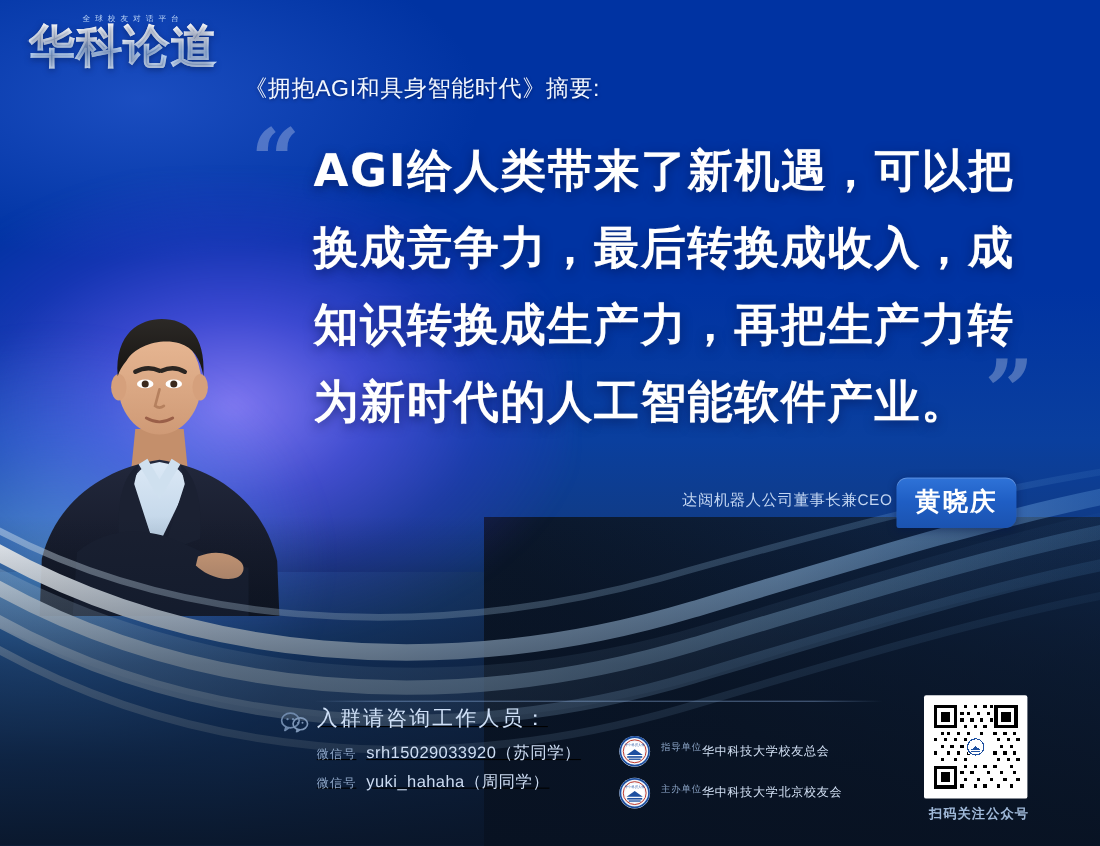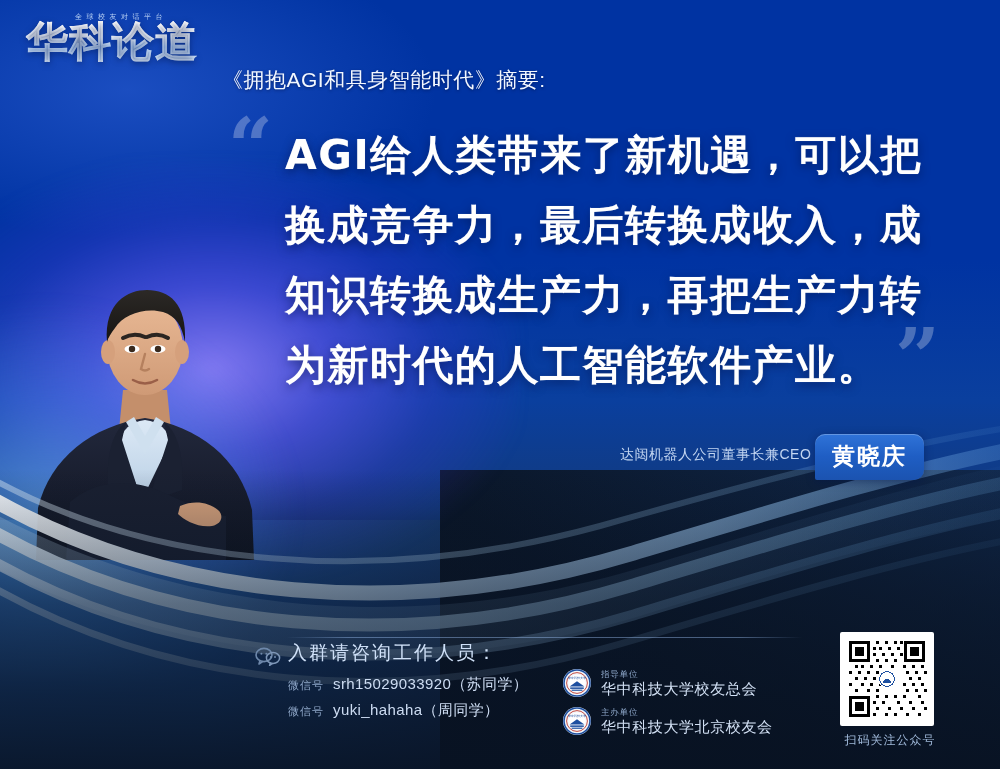--- a/index.html
+++ b/index.html
@@ -156,21 +156,21 @@
 
   
   .divider {
     position:absolute; left:286px; top:637px; width:516px; height:1px;
     background:linear-gradient(90deg, rgba(150,185,235,0.0) 0%, rgba(150,185,235,0.45) 12%, rgba(150,185,235,0.45) 88%, rgba(150,185,235,0.0) 100%);
   }
   .wechat-icon {
     position:absolute; left:255px; top:646px; width:26px; height:20px;
   }
   .contact {
-    position:absolute; left:288px; top:640px;
+    position:absolute; left:288px; top:640px;text-decoration:underline;
   }
   .contact-title {
     font-size:19px; color:#cfe0f7; letter-spacing:2px;
     margin-bottom:9px; white-space:nowrap;
   }
   .contact-row {
     display:flex; align-items:baseline; gap:9px;
     margin-bottom:7px; white-space:nowrap;
   }
   .contact-label { font-size:11px; color:#90a8c9; letter-spacing:1px; }
@@ -179,26 +179,26 @@
   
   .orgs { position:absolute; left:562px; top:668px; }
   .org-row {
     display:flex; align-items:center; gap:9px;
     margin-bottom:8px;
   }
   .org-badge {
     width:30px; height:30px; flex:0 0 30px;
     position:relative;
   }
-  .org-text { display:flex; flex-direction:column; }
+  .org-text { display:flex; flex-direction:row; }
   .org-kind { font-size:8.5px; color:#8fa8ca; letter-spacing:0.8px; line-height:11px; }
-  .org-name { font-size:15px; color:#d2e0f4; letter-spacing:0.6px; line-height:18px; white-space:nowrap; }
-
-  
-  .qr-block { position:absolute; left:840px; top:632px; width:100px; text-align:center; }
+  .org-name { font-size:11px; color:#d2e0f4; letter-spacing:0.6px; line-height:18px; white-space:nowrap; }
+
+  
+  .qr-block { position:absolute; left:840px; top:632px; width:100px; text-align:center;font-weight:bold; }
   .qr-img { width:94px; height:94px; background:#fff; padding:5px; border-radius:2px; display:block; }
   .qr-caption { margin-top:6px; font-size:12px; color:#9fb8d8; letter-spacing:1px; white-space:nowrap; }
 </style>
 </head>
 <body>
 
 <div id="poster">
 
   <div class="bg-base"></div>
   <div class="bg-bottomleft"></div>

